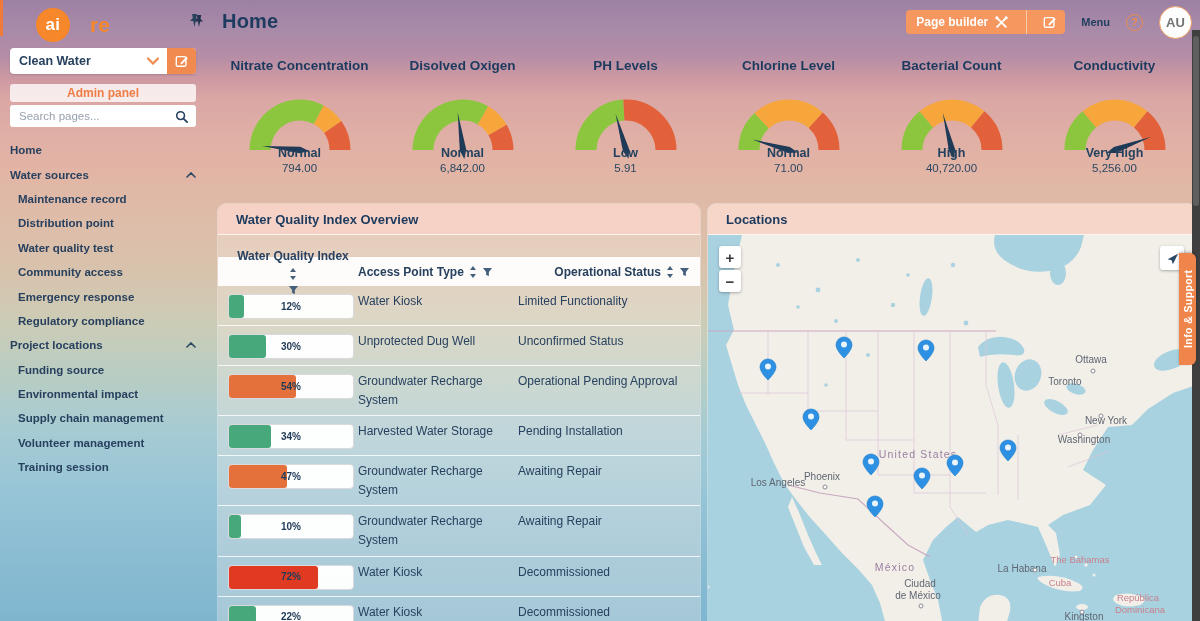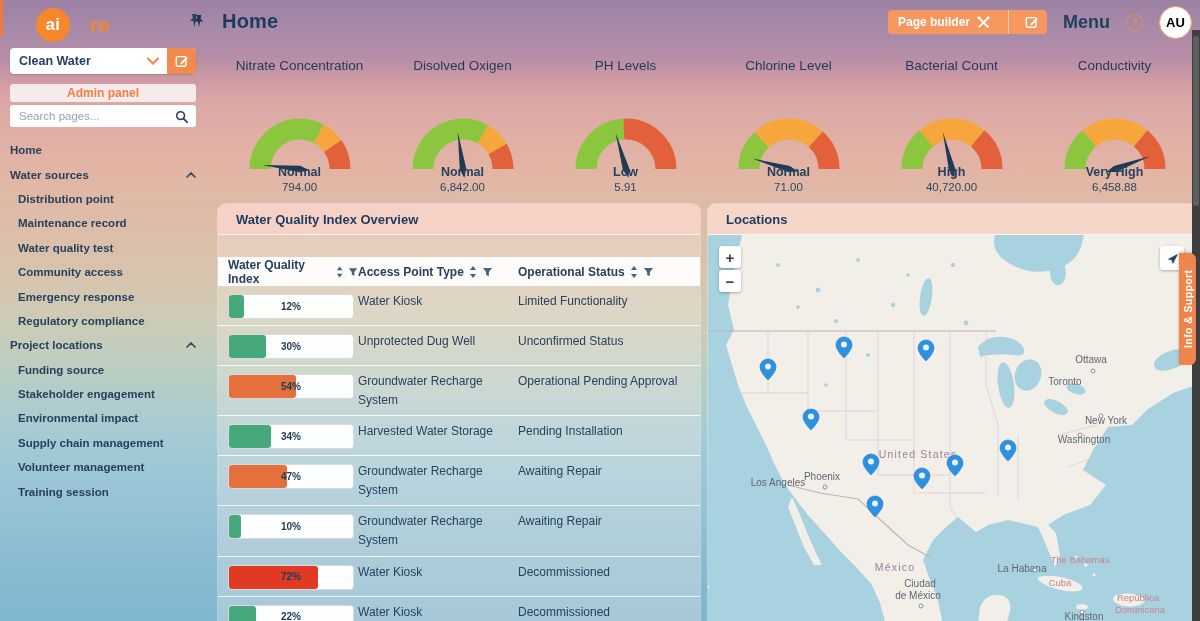--- a/index.html
+++ b/index.html
@@ -29,45 +29,45 @@
   .nav-item.group{justify-content:space-between;}
   
   .topbar{position:absolute;left:210px;top:0;right:0;height:44px;}
   .topbar-pin{position:absolute;left:-17px;top:14px;}
   .page-title{position:absolute;left:12px;top:10px;margin:0;font-size:20px;color:#1d3b5e;font-weight:bold;letter-spacing:.2px;}
   .topbar-right{position:absolute;right:8px;top:0;height:44px;display:flex;align-items:center;gap:16px;}
   .pb-btn{display:flex;align-items:stretch;background:#f5975f;border-radius:4px;overflow:hidden;height:24px;cursor:pointer;gap:8px;}
   .pb-main{display:flex;align-items:center;gap:7px;padding:0 10px;color:#fff;font-size:12px;font-weight:bold;}
   .pb-divider{width:1px;background:rgba(255,255,255,.5);}
   .pb-edit{display:flex;align-items:center;justify-content:center;width:30px;}
-  .menu-label{font-size:18px;font-weight:bold;color:#21405e;cursor:pointer;}
+  .menu-label{font-size:11px;font-weight:bold;color:#21405e;cursor:pointer;}
   .help-icon{width:17px;height:17px;border-radius:50%;border:1.6px solid #ee8b4d;color:#ee8b4d;font-size:10.5px;font-weight:bold;display:flex;align-items:center;justify-content:center;cursor:pointer;}
-  .avatar{width:33px;height:33px;border-radius:50%;background:#fdfdfd;border:1.5px solid #f0a06a;color:#000000;font-size:13px;font-weight:bold;display:flex;align-items:center;justify-content:center;cursor:pointer;}
+  .avatar{width:33px;height:33px;border-radius:50%;background:#fdfdfd;border:1.5px solid #f0a06a;color:#737373;font-size:13px;font-weight:bold;display:flex;align-items:center;justify-content:center;cursor:pointer;}
   
   .gauges-row{position:absolute;left:218px;right:4px;top:58px;display:flex;}
   .gauge-card{flex:1;display:flex;flex-direction:column;align-items:center;}
-  .gauge-title{font-size:13.5px;font-weight:normal;color:#1c3a5e;height:20px;margin-bottom:21px;white-space:nowrap;}
+  .gauge-title{font-size:13.5px;font-weight:bold;color:#1c3a5e;height:20px;margin-bottom:2px;white-space:nowrap;}
   .gauge-status{font-size:12.5px;font-weight:600;color:#24425f;margin-top:-14px;}
   .gauge-value{font-size:11.5px;color:#2a4763;margin-top:2px;}
   
   .panel{position:absolute;top:204px;bottom:0;border-radius:8px 8px 0 0;overflow:hidden;}
   .panel-head{height:31px;background:rgba(247,211,199,.9);display:flex;align-items:center;padding-left:18px;border-bottom:1px solid rgba(255,255,255,.7);}
   .panel-title{font-size:13px;font-weight:bold;color:#1c3a5e;}
   .table-panel{left:218px;width:482px;background:rgba(255,242,235,.30);box-shadow:0 0 0 1px rgba(255,255,255,.35);}
   .map-panel{left:708px;width:488px;background:#f2efe9;box-shadow:0 0 0 1px rgba(255,255,255,.35);}
   .table-body-wrap{padding-top:22px;}
   .thead{display:flex;background:rgba(255,255,255,.93);height:29px;align-items:center;}
   .th{display:flex;align-items:center;gap:5px;font-size:12px;font-weight:bold;color:#27415f;}
   .tr{display:flex;border-top:1px solid rgba(255,255,255,.8);padding:6px 0;align-items:flex-start;}
   .tr:first-child{border-top:none;}
   .td{font-size:12px;color:#27415f;line-height:1.55;}
   .col0{width:140px;padding-left:10px;flex-shrink:0;}
   .col1{width:160px;flex-shrink:0;padding-right:10px;}
-  .col2{flex:1;padding-right:10px;}
-  .thead .col0{padding-left:10px;}
+  .col2{flex:1;padding-right:10px;justify-content:flex-end;}
+  .thead .col0{padding-left:10px;flex-direction:column;}
   .bar{position:relative;width:126px;height:25px;background:rgba(255,255,255,.97);border:1px solid #d9d9de;border-radius:4px;margin-top:2px;}
   .bar .fill{position:absolute;left:0;top:0;bottom:0;border-radius:3px;}
   .bar .pct{position:absolute;left:0;right:0;top:0;bottom:0;display:flex;align-items:center;justify-content:center;font-size:10px;font-weight:bold;color:#223c58;}
   
   .map-body{position:absolute;top:31px;left:0;right:0;bottom:0;}
   .map-body svg.mapsvg{position:absolute;left:0;top:0;}
   .zoom-ctrl{position:absolute;left:11px;top:11px;display:flex;flex-direction:column;gap:2px;}
   .zoom-btn{width:22px;height:22px;background:#fff;border:none;border-radius:3px;box-shadow:0 1px 3px rgba(0,0,0,.3);font-size:15px;font-weight:bold;color:#38383f;display:flex;align-items:center;justify-content:center;cursor:pointer;padding:0;}
   .locate-btn{position:absolute;right:12px;top:11px;width:24px;height:24px;background:#fff;border:none;border-radius:3px;box-shadow:0 1px 3px rgba(0,0,0,.3);display:flex;align-items:center;justify-content:center;cursor:pointer;padding:0;}
   .map-country{font-size:10.5px;letter-spacing:1.2px;fill:#9b7fa0;}
@@ -119,24 +119,24 @@
         <div class="nav-item link">
           <span>Home</span>
         </div>
         <div class="nav-item group">
           <span>Water sources</span>
           <svg width="10" height="6" viewBox="0 0 10 6">
             <path d="M1 5 L5 1 L9 5" fill="none" stroke="#2a4763" stroke-width="1.6" stroke-linecap="round"></path>
           </svg>
         </div>
         <div class="nav-item sub">
+          <span>Maintenance record</span>
+        </div>
+        <div class="nav-item sub">
           <span>Distribution point</span>
-        </div>
-        <div class="nav-item sub">
-          <span>Maintenance record</span>
         </div>
         <div class="nav-item sub">
           <span>Water quality test</span>
         </div>
         <div class="nav-item sub">
           <span>Community access</span>
         </div>
         <div class="nav-item sub">
           <span>Emergency response</span>
         </div>
@@ -144,23 +144,20 @@
           <span>Regulatory compliance</span>
         </div>
         <div class="nav-item group">
           <span>Project locations</span>
           <svg width="10" height="6" viewBox="0 0 10 6">
             <path d="M1 5 L5 1 L9 5" fill="none" stroke="#2a4763" stroke-width="1.6" stroke-linecap="round"></path>
           </svg>
         </div>
         <div class="nav-item sub">
           <span>Funding source</span>
-        </div>
-        <div class="nav-item sub">
-          <span>Stakeholder engagement</span>
         </div>
         <div class="nav-item sub">
           <span>Environmental impact</span>
         </div>
         <div class="nav-item sub">
           <span>Supply chain management</span>
         </div>
         <div class="nav-item sub">
           <span>Volunteer management</span>
         </div>
@@ -259,21 +256,21 @@
      </div>
       <div class="gauge-card">
        <div class="gauge-title">Conductivity</div>
        <svg width="150" height="80" viewBox="0 0 150 80">
           <path d="M35.0 70.0 A40 40 0 0 1 49.3 39.4" stroke="#8cc63e" stroke-width="21" fill="none"></path>
           <path d="M49.3 39.4 A40 40 0 0 1 100.7 39.4" stroke="#f6a63b" stroke-width="21" fill="none"></path>
           <path d="M100.7 39.4 A40 40 0 0 1 115.0 70.0" stroke="#e2613b" stroke-width="21" fill="none"></path>
           <polygon points="110.7,57.0 76.1,73.0 66.5,73.1 73.9,67.0" fill="#1f3a57"></polygon>
         </svg>
        <div class="gauge-status">Very High</div>
-       <div class="gauge-value">6,458.88</div>
+       <div class="gauge-value">5,256.00</div>
      </div>
     </section>
 
   <section class="panel table-panel">
     <div class="panel-head">
       <span class="panel-title">Water Quality Index Overview</span>
     </div>
     <div class="table-body-wrap">
       <div class="thead" id="table-head">
           <div class="th col0">

